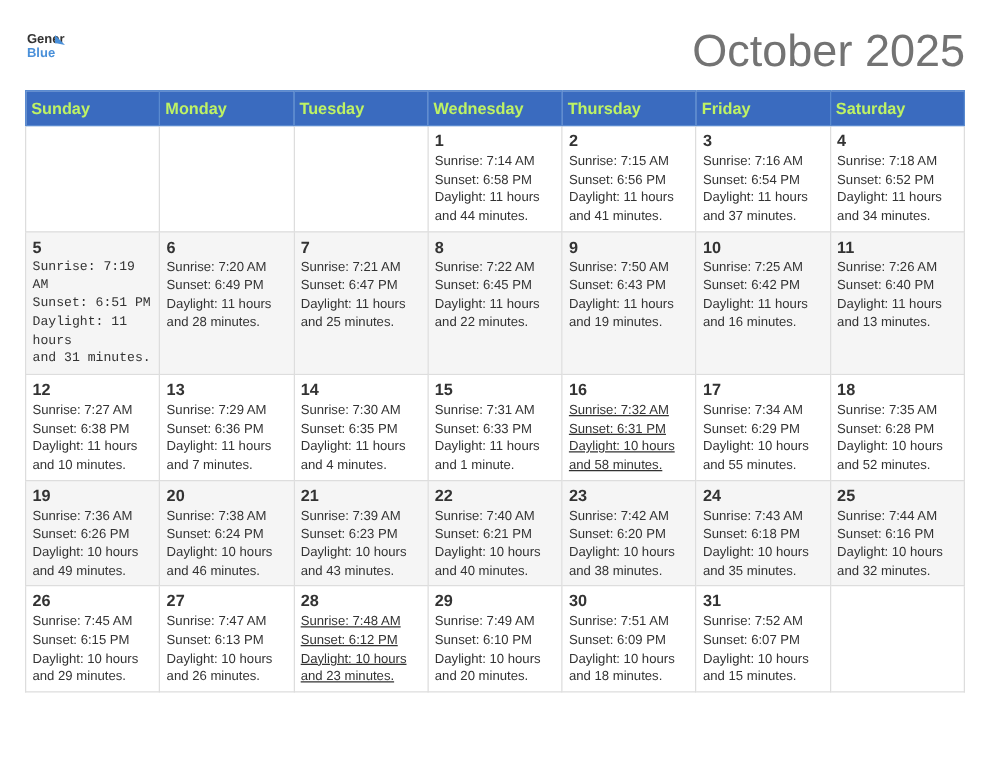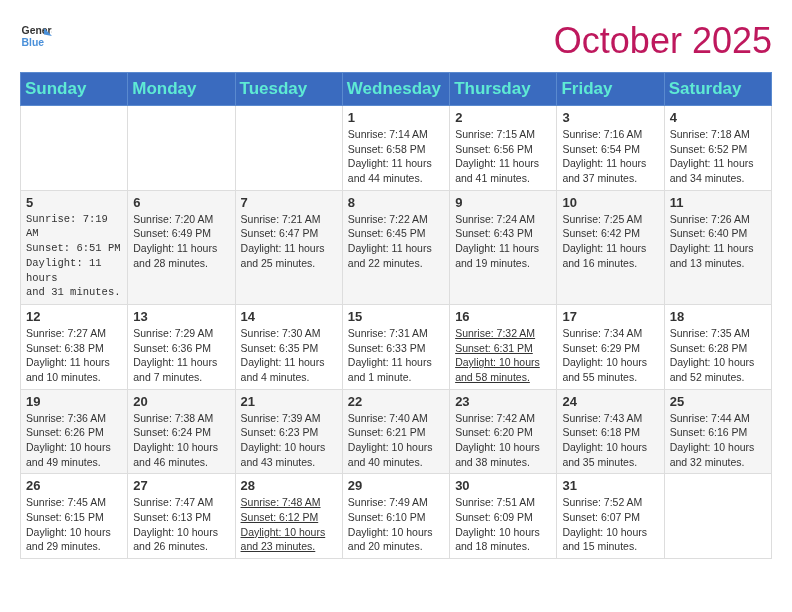--- a/index.html
+++ b/index.html
@@ -23,38 +23,38 @@
     }
     .logo-icon {
       width: 32px;
       height: 32px;
     }
     .title-section {
       text-align: right;
     }
     .month-title {
       font-size: 36px;
-      color: #be185d;
+      color: #737373;
       font-weight: normal;
     }
     .location-title {
       font-size: 16px;
       color: #333;
     }
     .calendar {
       width: 100%;
       border-collapse: collapse;
       border: 1px solid #ccc;
     }
     .calendar th {
       background-color: #3a6bbf;
-      color: #5eead4;
+      color: #bef264;
       padding: 6px 4px;
       text-align: left;
-      font-size: 17px;
+      font-size: 13px;
       border: 1px solid #5a8acf;
     }
     .calendar td {
       vertical-align: top;
       padding: 4px 5px;
       border: 1px solid #ddd;
       width: calc(100% / 7);
       min-height: 80px;
       font-size: 11px;
       color: #333;
@@ -164,21 +164,21 @@
         </td>
         <td>
           <span class="day-number">8</span>
           <div class="day-info" style="white-space: pre-line;">Sunrise: 7:22 AM
 Sunset: 6:45 PM
 Daylight: 11 hours
 and 22 minutes.</div>
         </td>
         <td>
           <span class="day-number">9</span>
-          <div class="day-info" style="white-space: pre-line;">Sunrise: 7:24 AM
+          <div class="day-info" style="white-space: pre-line;">Sunrise: 7:50 AM
 Sunset: 6:43 PM
 Daylight: 11 hours
 and 19 minutes.</div>
         </td>
         <td>
           <span class="day-number">10</span>
           <div class="day-info" style="white-space: pre-line;">Sunrise: 7:25 AM
 Sunset: 6:42 PM
 Daylight: 11 hours
 and 16 minutes.</div>

